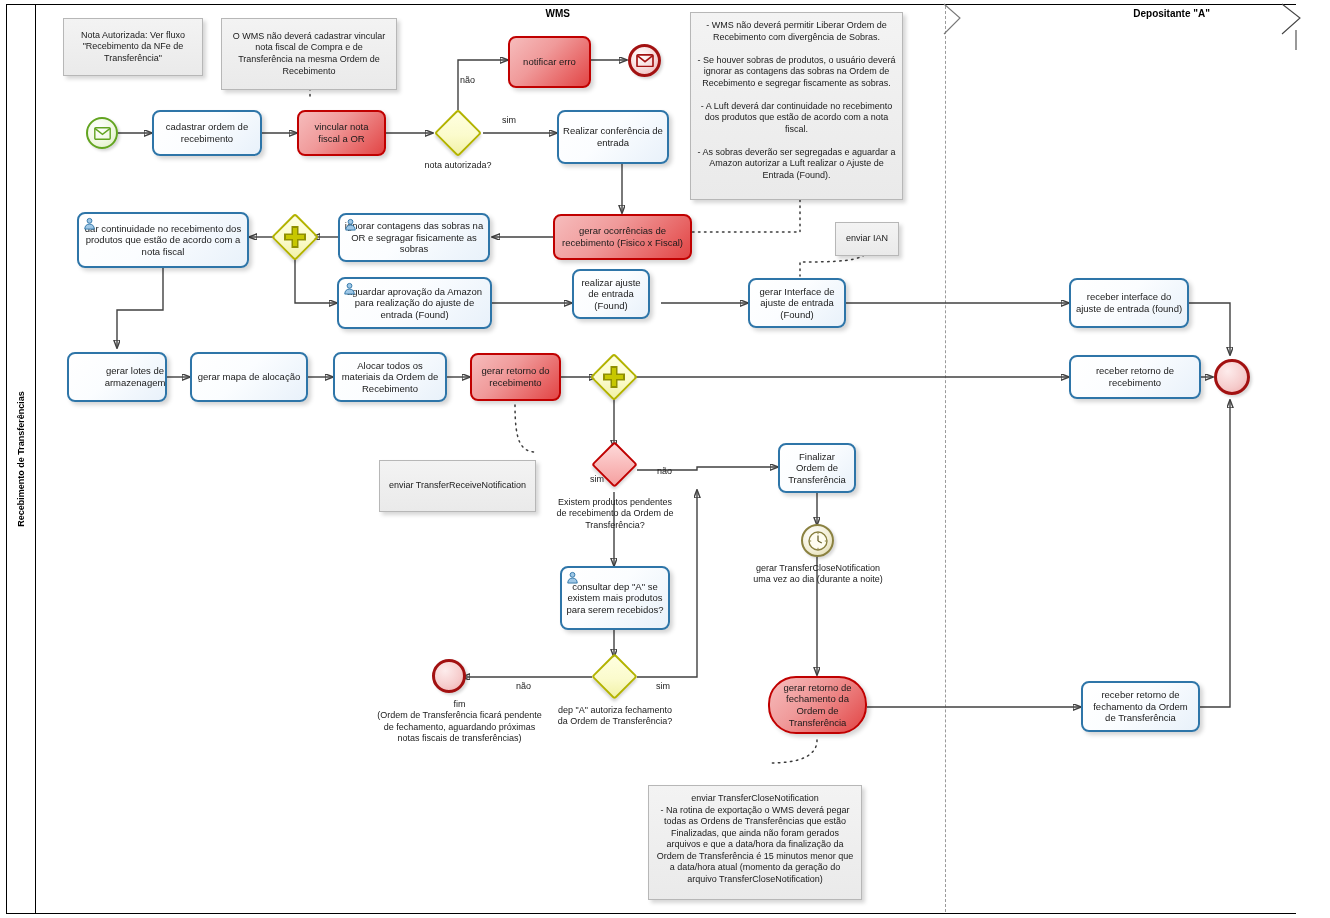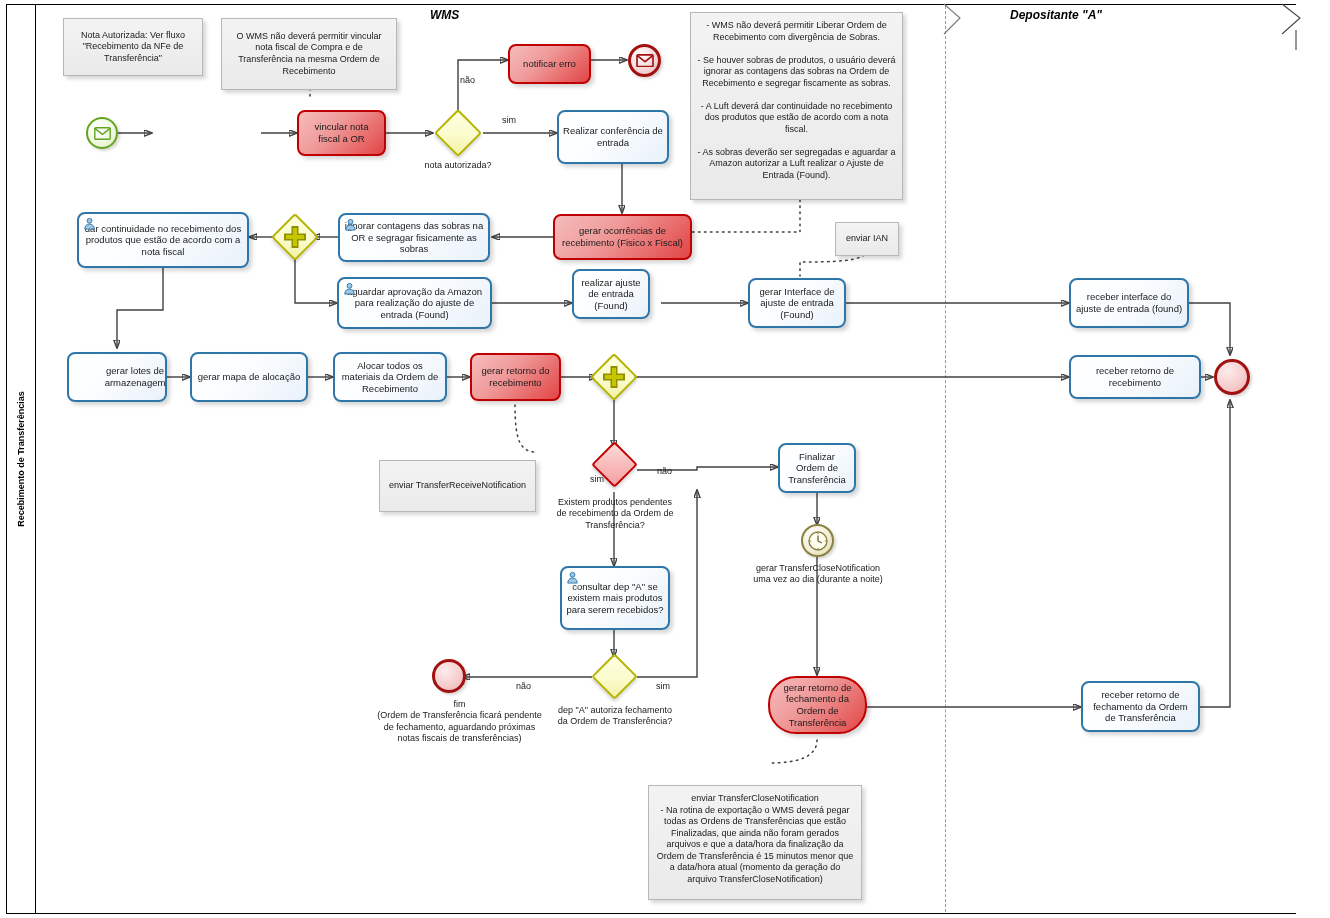--- a/index.html
+++ b/index.html
@@ -4,21 +4,21 @@
 <style>
   html,body{margin:0;padding:0;background:#fff;}
   body{font-family:"Liberation Sans",sans-serif;}
   #canvas{position:relative;width:1330px;height:918px;overflow:hidden;background:#fff;}
 
   
   .pool-outer{position:absolute;border:1px solid #000;box-sizing:border-box;}
   .lane-label{position:absolute;display:flex;align-items:center;justify-content:center;
     font-size:9px;font-weight:bold;color:#000;box-sizing:border-box;}
   .lane-label span{transform:rotate(-90deg);white-space:nowrap;}
-  .pool-title{position:absolute;text-align:left;font-size:12px;font-weight:bold;color:#000;font-style:italic;}
+  .pool-title{position:absolute;text-align:right;font-size:10px;font-weight:bold;color:#000;}
   .divider{position:absolute;border-left:1px dashed #9a9a9a;}
   .chev{position:absolute;}
 
   
   .task{position:absolute;box-sizing:border-box;border-radius:8px;
     display:flex;align-items:center;justify-content:center;text-align:center;
     font-size:9.5px;line-height:1.22;color:#1a1a1a;padding:3px 4px;
     box-shadow:3px 3px 4px rgba(0,0,0,.17);}
   .task.blue{border:2px solid #2E75A8;
     background:linear-gradient(135deg,#ffffff 0%,#fbfdff 45%,#e8f1fa 100%);}
@@ -217,26 +217,29 @@
     <path d="M13,2 L13,24 M2,13 L24,13" stroke="#8f8f00" stroke-width="7" stroke-linecap="butt" fill="none"></path>
     <path d="M13,4 L13,22 M4,13 L22,13" stroke="#c7c700" stroke-width="4" stroke-linecap="butt" fill="none"></path>
   </svg>
 
   <div class="gw excl" style="left:598px;top:448px;width:33px;height:33px;"></div>
   <div class="lbl ctr" style="left:552px;top:497px;width:126px;">Existem produtos pendentes de recebimento da Ordem de Transferência?</div>
 
   <div class="gw cond" style="left:598px;top:660px;width:33px;height:33px;"></div>
   <div class="lbl ctr" style="left:554px;top:705px;width:122px;">dep "A" autoriza fechamento da Ordem de Transferência?</div>
 
+  <div class="task blue" style="left:152px;top:110px;width:110px;height:46px;">
+    <span class="tx">cadastrar ordem de recebimento</span>
+  </div>
 
   <div class="task red" style="left:297px;top:110px;width:89px;height:46px;">
     <span class="tx">vincular nota fiscal a OR</span>
   </div>
 
-  <div class="task red" style="left:508px;top:44px;width:83px;height:40px;">
+  <div class="task red" style="left:508px;top:36px;width:83px;height:52px;">
     <span class="tx">notificar erro</span>
   </div>
 
   <div class="task blue" style="left:557px;top:110px;width:112px;height:54px;">
     <span class="tx">Realizar conferência de entrada</span>
   </div>
 
   <div class="task red" style="left:553px;top:214px;width:139px;height:46px;">
     <span class="tx">gerar ocorrências de recebimento (Fisico x Fiscal)</span>
   </div>
@@ -315,21 +318,21 @@
 
   <div class="task blue" style="left:1081px;top:681px;width:119px;height:51px;">
     <span class="tx">receber retorno de fechamento da Ordem de Transferência</span>
   </div>
 
   <div class="note" style="left:63px;top:18px;width:140px;height:58px;">
     <span>Nota Autorizada: Ver fluxo "Recebimento da NFe de Transferência"</span>
   </div>
 
   <div class="note" style="left:221px;top:18px;width:176px;height:72px;">
-    <span>O WMS não deverá permitir vincular nota fiscal de Compra e de Transferência na mesma Ordem de Recebimento</span>
+    <span>O WMS não deverá cadastrar vincular nota fiscal de Compra e de Transferência na mesma Ordem de Recebimento</span>
   </div>
 
   <div class="note tall" style="left:690px;top:12px;width:213px;height:188px;white-space:pre-line;">
     <span>- WMS não deverá permitir Liberar Ordem de Recebimento com divergência de Sobras.
 
 - Se houver sobras de produtos, o usuário deverá ignorar as contagens das sobras na Ordem de Recebimento e segregar fiscamente as sobras.
 
 - A Luft deverá dar continuidade no recebimento dos produtos que estão de acordo com a nota fiscal.
 
 - As sobras deverão ser segregadas e aguardar a Amazon autorizar a Luft realizar o Ajuste de Entrada (Found).</span>

